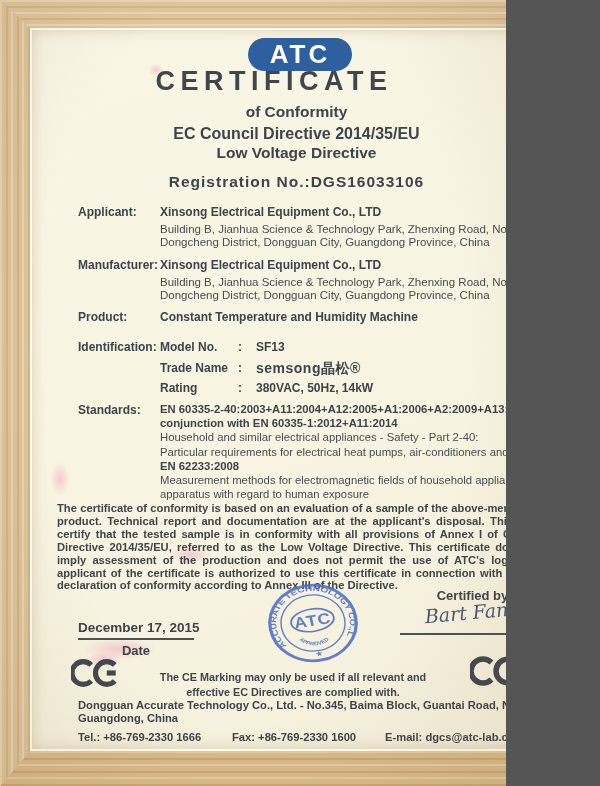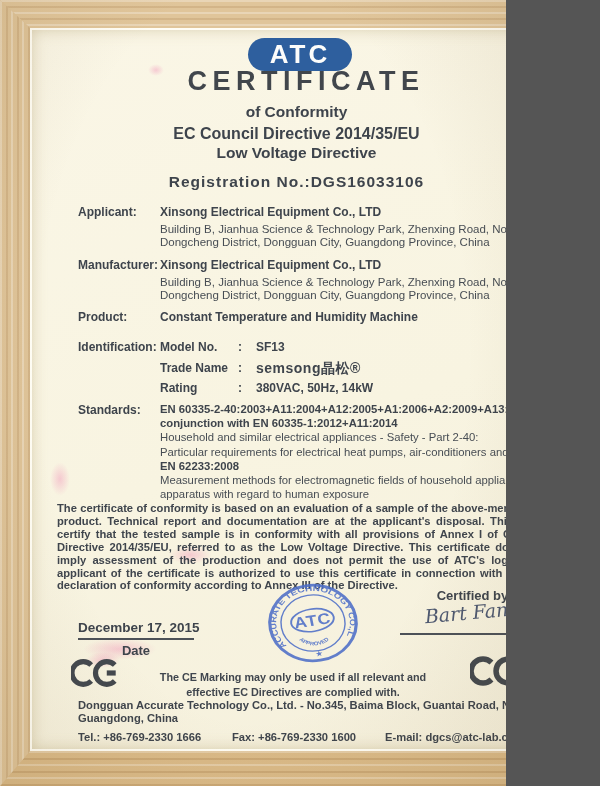--- a/index.html
+++ b/index.html
@@ -24,21 +24,21 @@
     background:linear-gradient(160deg,#faf6e6 0%,#f8f4e1 55%,#f5f0dc 100%);
     box-shadow:inset 0 0 0 2px #fffdf4, inset 0 0 16px rgba(165,145,90,.45);}
   .vignette{position:absolute;inset:0;pointer-events:none;
     background:radial-gradient(ellipse at 50% 45%,rgba(0,0,0,0) 60%,rgba(120,90,40,.10) 100%);}
   
   .abs{position:absolute;white-space:nowrap;}
   .b{font-weight:700;}
   
   .atc-pill{left:248px;top:38px;width:104px;height:33px;background:#2e5f9e;border-radius:17px;
     color:#fdfdfb;font-weight:700;font-size:26px;letter-spacing:3px;text-align:center;line-height:32px;z-index:3;}
-  .cert-title{left:136px;top:66px;width:340px;font-size:27px;font-weight:700;letter-spacing:5.5px;color:#41464c;z-index:2;text-align:center;}
+  .cert-title{left:104px;top:66px;width:340px;font-size:27px;font-weight:700;letter-spacing:5.5px;color:#41464c;z-index:2;text-align:center;}
   .h-center{left:30px;width:533px;text-align:center;color:#3e444c;}
   
   .lbl{left:78px;font-size:12px;font-weight:700;color:#3e444c;}
   .val{left:160px;font-size:12px;font-weight:700;color:#3e444c;}
   .addr{left:160px;font-size:11.5px;color:#474d54;}
   .sub-lbl{left:160px;font-size:12px;font-weight:700;color:#3e444c;}
   .colon{left:238px;font-size:12px;font-weight:700;color:#3e444c;}
   .sub-val{left:256px;font-size:12px;font-weight:700;color:#3e444c;}
   .std-lines{left:160px;top:402px;width:396px;font-size:11.3px;line-height:14.2px;color:#474d54;white-space:normal;position:absolute;}
   .std-lines div{white-space:nowrap;}

